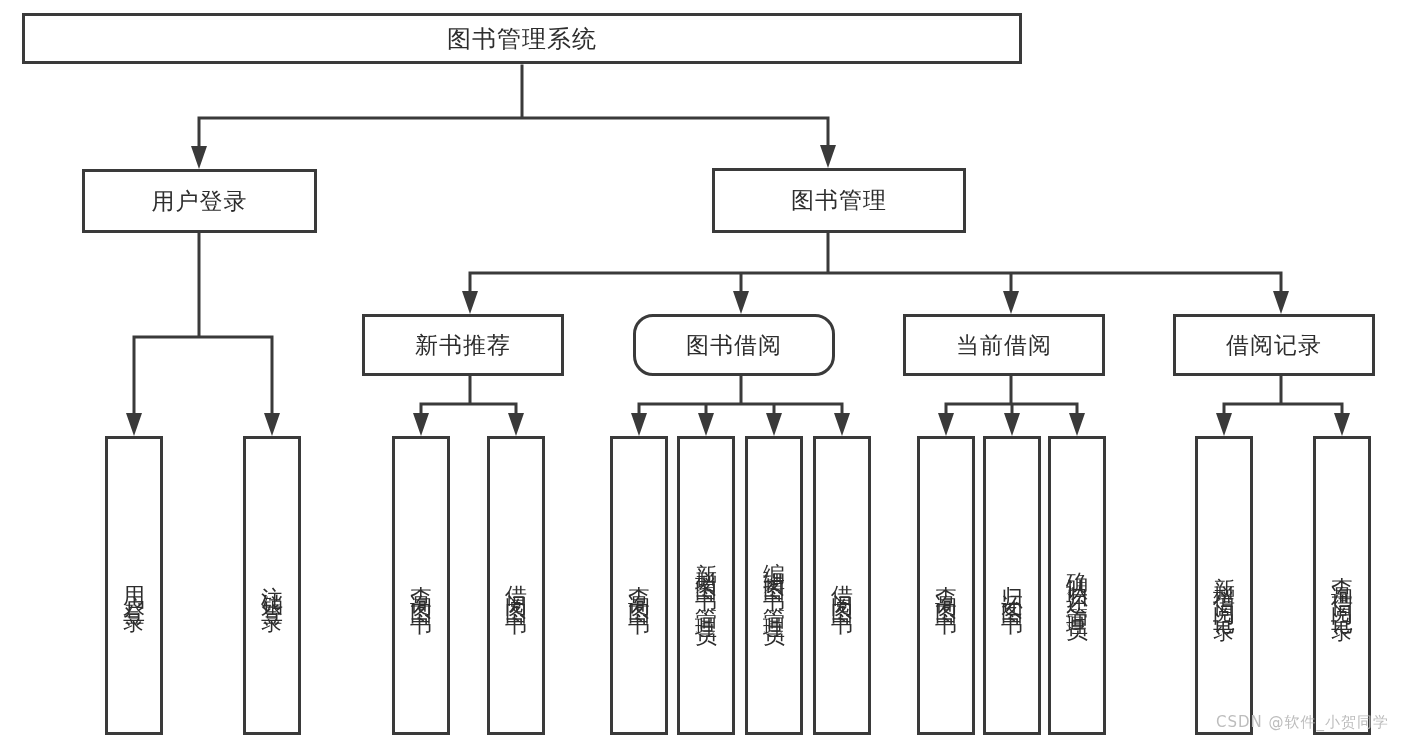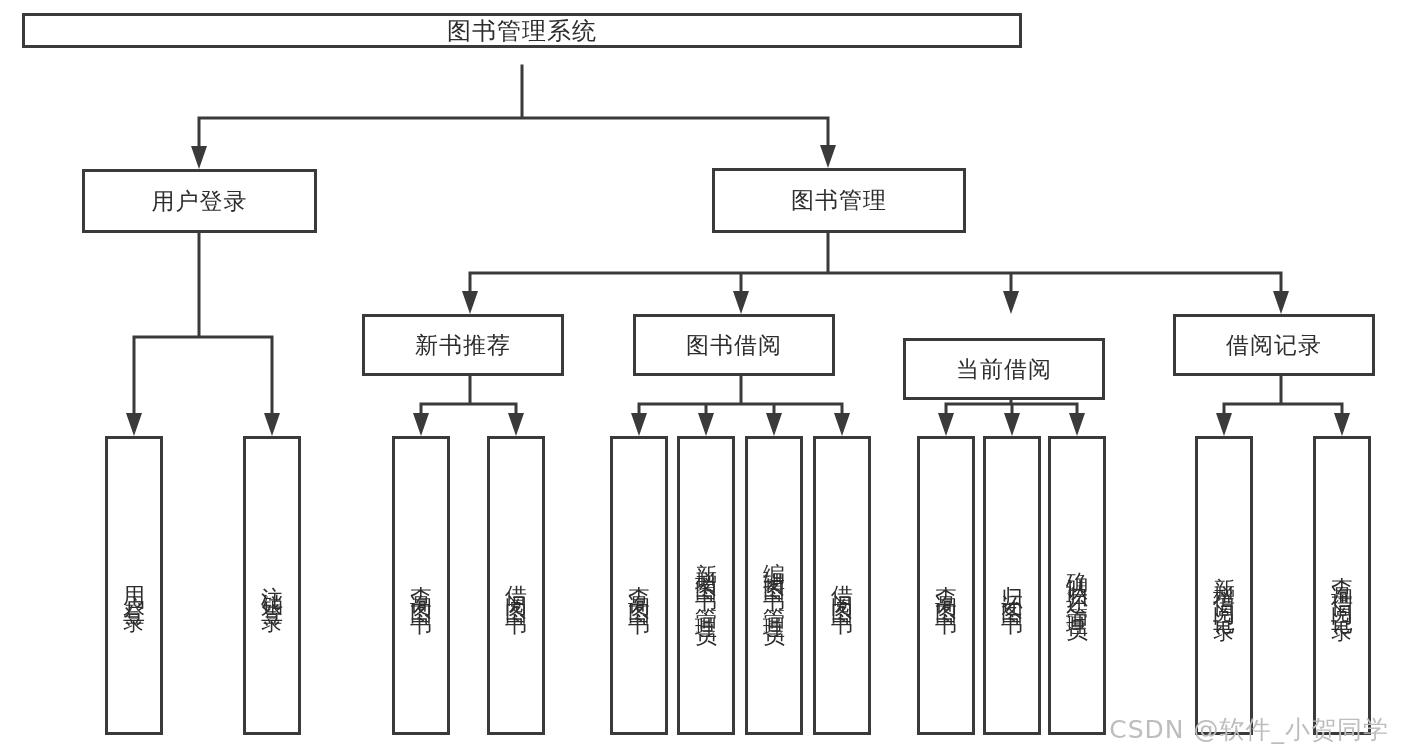--- a/index.html
+++ b/index.html
@@ -25,48 +25,48 @@
   .node {
     position: absolute;
     box-sizing: border-box;
     border: 3px solid #3a3a3a;
     background: #ffffff;
     display: flex;
     align-items: center;
     justify-content: center;
     color: #2d2d2d;
   }
-  .node-root { left: 22px;  top: 13px;  width: 1000px; height: 35px; }
+  .node-root { left: 22px;  top: 13px;  width: 1000px; height: 51px; }
   .node-l1-a { left: 82px;  top: 169px; width: 235px;  height: 64px; }
   .node-l1-b { left: 712px; top: 168px; width: 254px;  height: 65px; }
   .node-l2   { top: 314px;  width: 202px; height: 62px; }
   .node-l2-a { left: 362px; }
-  .node-l2-b { left: 633px; }
-  .node-l2-c { left: 903px; margin-top: 24px; }
+  .node-l2-b { left: 633px; border-radius: 20px; }
+  .node-l2-c { left: 903px; }
   .node-l2-d { left: 1173px; }
   .leaf { top: 436px; width: 58px; height: 299px; }
   .hlabel {
     font-size: 23px;
     letter-spacing: 1px;
     white-space: nowrap;
   }
   .node-root .hlabel { font-size: 24px; }
   .vlabel {
     writing-mode: vertical-lr;
     text-orientation: mixed;
     font-size: 22px;
     line-height: 1;
     letter-spacing: 9px;
     white-space: nowrap;
   }
   .watermark {
     position: absolute;
     top: 713px;
     right: 16px;
-    font-size: 25px;
+    font-size: 15px;
     color: #bdbdbd;
     letter-spacing: 1px;
     white-space: nowrap;
   }
 </style>
 </head>
 <body>
 
 <div class="canvas">
 

